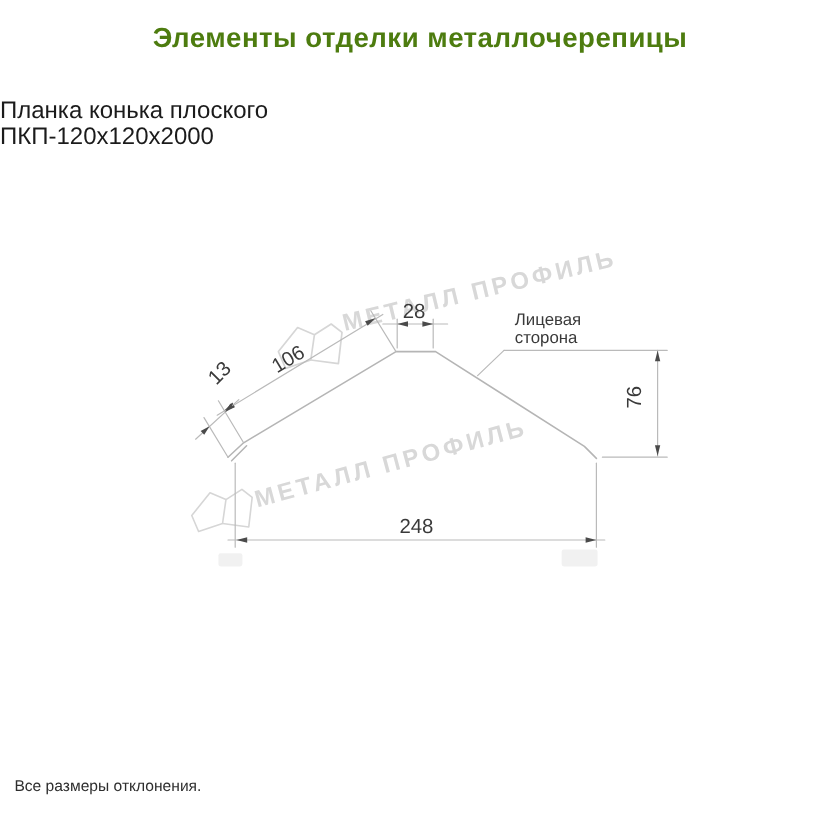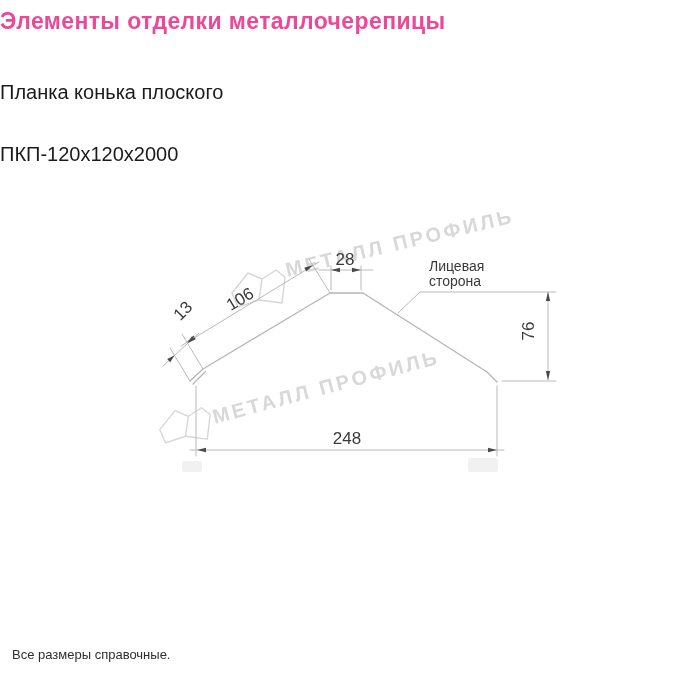--- a/index.html
+++ b/index.html
@@ -2,29 +2,29 @@
 <html><head>
 <meta charset="utf-8">
 <style>
   html,body{margin:0;padding:0;background:#fff;}
   .page{
     position:relative;width:700px;height:700px;background:#ffffff;overflow:hidden;
     font-family:"Liberation Sans", sans-serif;
   }
   
   .title{
-    position:absolute;top:8px;left:0;width:700px;
-    font-size:23px;font-weight:bold;color:#ec4899;letter-spacing:.4px;
+    position:absolute;top:18px;left:0;width:700px;text-align:center;
+    font-size:23px;font-weight:bold;color:#4d7c0f;letter-spacing:.4px;
   }
   .subtitle{
     position:absolute;left:0;width:700px;
     font-size:20px;font-weight:normal;color:#1b1b1b;
   }
   .subtitle.name{top:81px;}
-  .subtitle.sku{top:103px;margin-top:40px;}
+  .subtitle.sku{top:103px;}
   
   .wm{
     position:absolute;font-size:20px;font-weight:bold;letter-spacing:3px;
     color:#d8d8d8;white-space:nowrap;transform-origin:0 50%;
   }
   .wm1{left:286px;top:259px;transform:rotate(-13.5deg);}
   .wm2{left:213px;top:406px;transform:rotate(-15deg);}
   
   svg.draw{position:absolute;left:0;top:0;}
   .pline{stroke:#b5b5b5;stroke-width:1.3;fill:none;stroke-linejoin:round;stroke-linecap:round;}
@@ -112,16 +112,16 @@
       <polygon class="arrow" points="497,450 488,447.8 488,452.2"></polygon>
       <text class="dimtxt" x="347" y="444" text-anchor="middle">248</text>
     </g>
   </svg>
 
   <div class="title">Элементы отделки металлочерепицы</div>
   <div class="subtitle name">Планка конька плоского</div>
   <div class="subtitle sku">ПКП-120х120х2000</div>
 
   <div class="footnotes">
-    <div>Все размеры справочные.</div>
+    <div>Все размеры отклонения.</div>
   </div>
 
 </div>
 
 </body></html>

